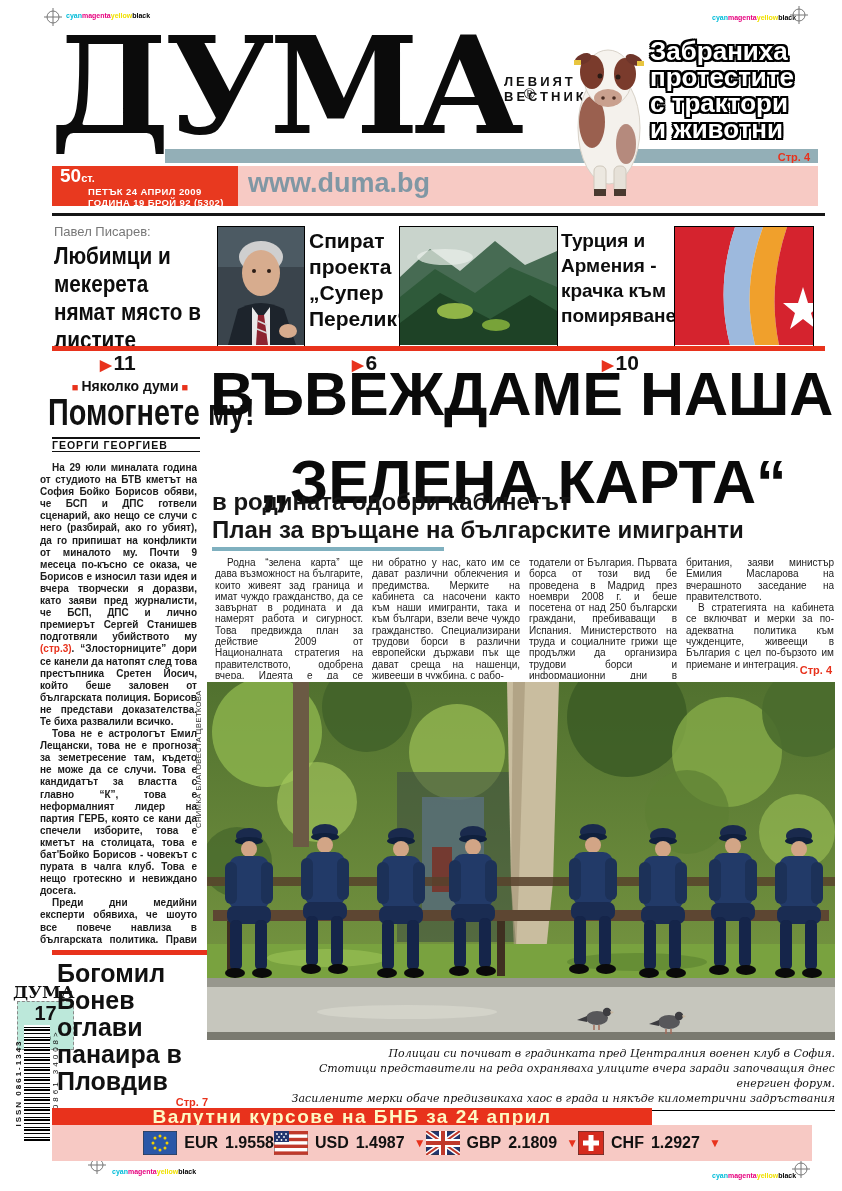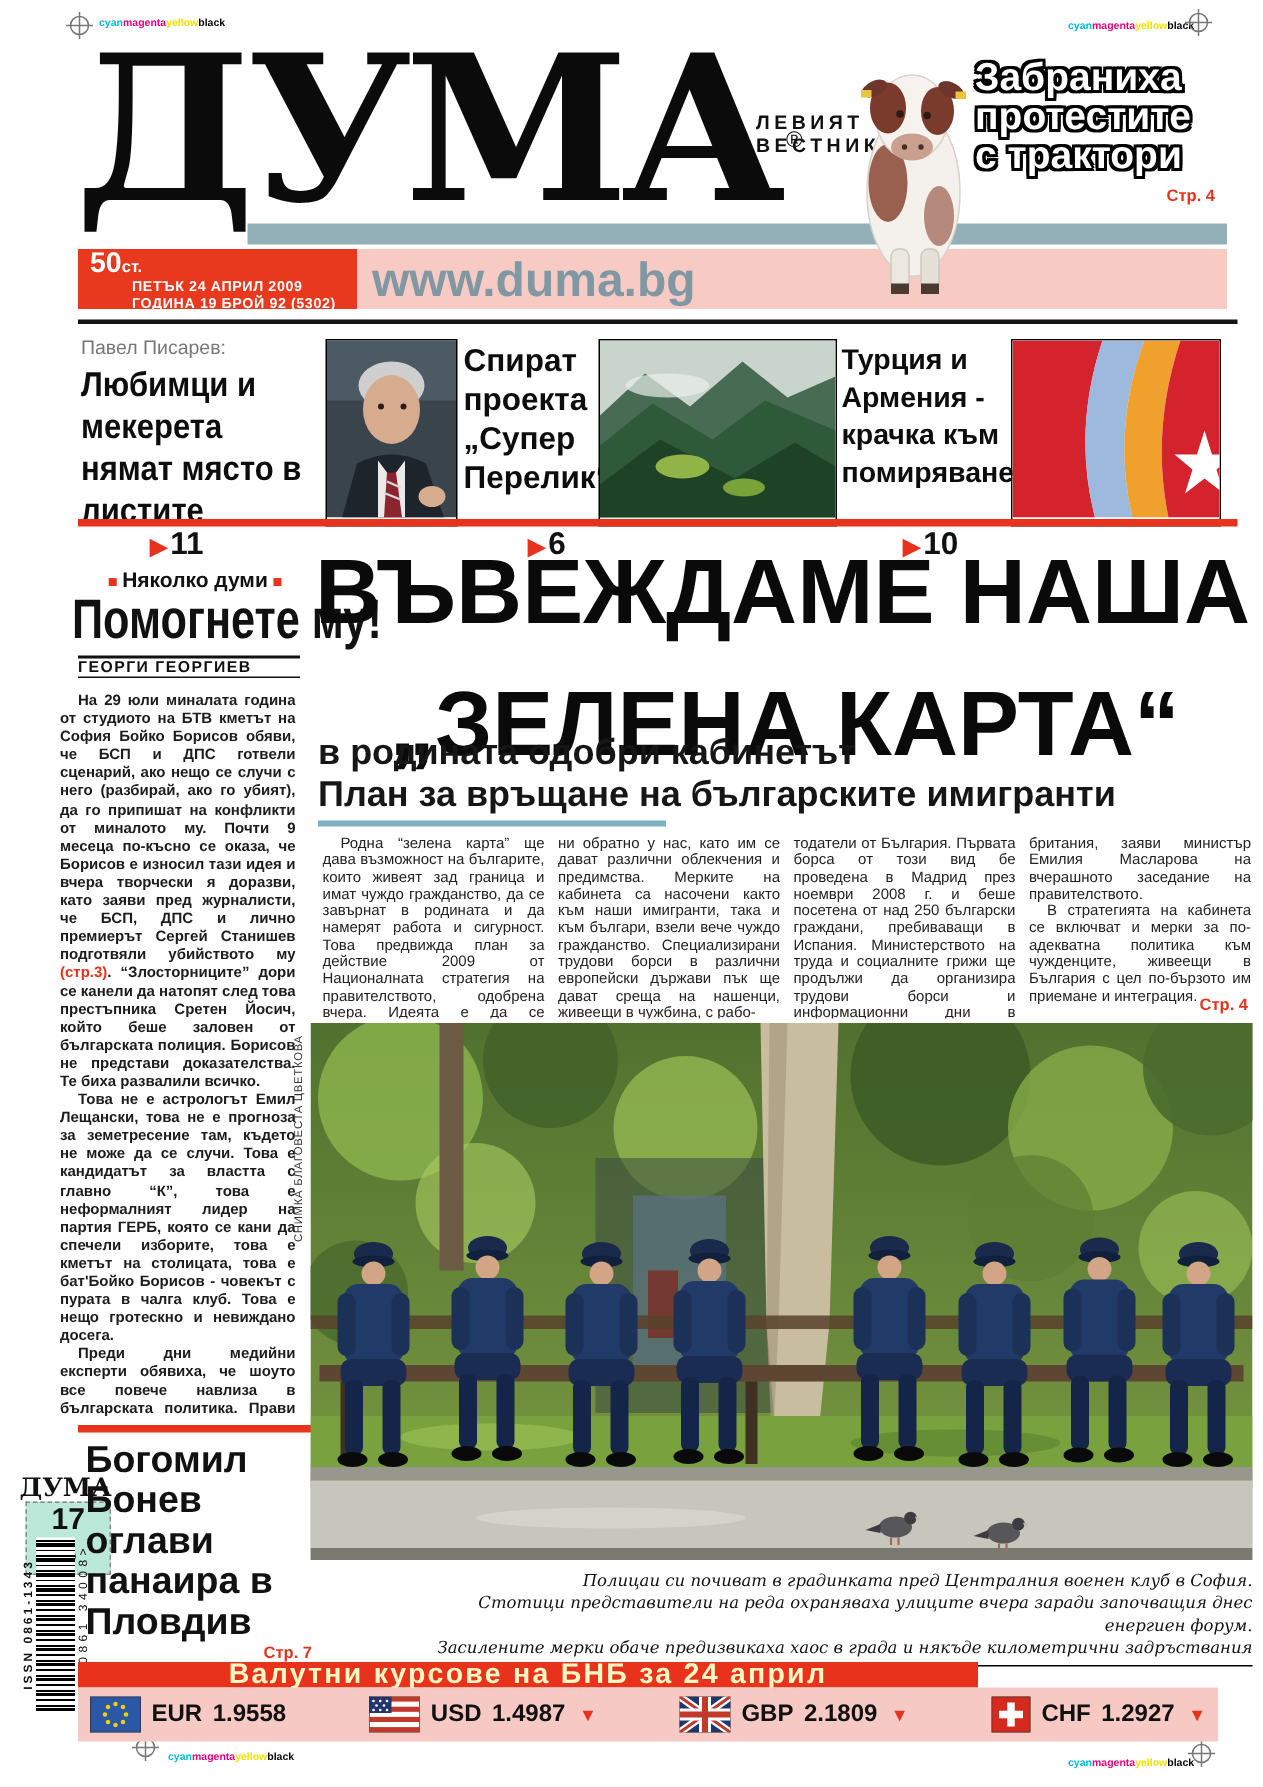--- a/index.html
+++ b/index.html
@@ -25,21 +25,21 @@
              text-shadow:-2px -2px 0 #000,2px -2px 0 #000,-2px 2px 0 #000,2px 2px 0 #000,
                          0 -2px 0 #000,0 2px 0 #000,-2px 0 0 #000,2px 0 0 #000;}
   .pageref{color:#e8321c;font-weight:bold;font-size:11px;}
   .topteaser .pageref{display:block;text-align:right;text-shadow:none;margin-top:2px;padding-right:6px;}
   .redbox{left:52px;top:166px;width:186px;height:40px;background:#e8391f;color:#fff;
           padding:2px 0 0 8px;box-sizing:border-box;z-index:2;}
   .price{font-size:19px;font-weight:bold;line-height:15px;}
   .price .unit{font-size:11px;}
   .redbox .line{font-size:9.5px;font-weight:bold;line-height:11px;letter-spacing:0.4px;padding-left:28px;}
   .pinkstrip{left:238px;top:166px;width:580px;height:40px;background:#f7cac4;z-index:0;}
-  .website{left:248px;top:168px;font-size:32px;font-weight:bold;color:#8097a4;z-index:2;text-align:center;}
+  .website{left:248px;top:168px;font-size:27px;font-weight:bold;color:#8097a4;z-index:2;text-align:center;}
   .blackrule{left:52px;top:213px;width:773px;height:3px;background:#151515;}
   
   .tkick{left:54px;top:224px;font-size:13px;color:#777;}
   .ttitle{font-weight:bold;color:#0d0d0d;transform-origin:left top;}
   .t1{left:54px;top:242px;width:172px;font-size:23px;line-height:28px;transform:scaleX(0.9);}
   .t2{left:309px;top:228px;width:92px;font-size:21px;line-height:26px;}
   .t3{left:561px;top:228px;width:112px;font-size:19px;line-height:25px;}
   .tphoto{border:1px solid #000;}
   .redrule{background:#e8321c;}
   
@@ -82,21 +82,21 @@
   .photocredit{left:194px;top:688px;height:140px;font-size:7.5px;color:#333;letter-spacing:0.5px;
                writing-mode:vertical-rl;transform:rotate(180deg);}
   .photo{left:207px;top:682px;width:628px;height:358px;}
   .caption{left:285px;top:1046px;width:550px;text-align:right;font-family:"DejaVu Serif",serif;
            font-style:italic;font-size:11px;line-height:15px;border-bottom:1px solid #000;
            padding-bottom:4px;color:#111;}
   
   .curbar{left:52px;top:1108px;width:600px;height:17px;background:#e8321c;color:#fef9c3;
           text-align:center;font-size:19px;font-weight:bold;letter-spacing:1.5px;line-height:17px;}
   .currow{left:52px;top:1125px;width:760px;height:36px;background:#f7c9c4;display:flex;
-          align-items:center;justify-content:space-between;padding:0 8px;box-sizing:border-box;}
+          align-items:center;justify-content:center;padding:0 8px;box-sizing:border-box;}
   .curitem{display:flex;align-items:center;gap:7px;font-size:16px;font-weight:bold;color:#111;}
   .curflag{display:inline-block;line-height:0;}
   .curarrow{color:#e8321c;font-size:12px;margin-left:2px;}
 </style>
 </head>
 <body>
 
 <div class="page">
 
   <div class="abs cropmark" style="left:44px;top:8px;">
@@ -170,20 +170,21 @@
       <circle cx="58" cy="72" r="1.8" fill="#4a2c22"></circle>
       <circle cx="44" cy="50" r="2.5" fill="#2a1a14"></circle>
       <circle cx="62" cy="51" r="2.5" fill="#2a1a14"></circle>
     </svg>
   </div>
 
   <div class="abs topteaser">
     <div>Забраниха</div>
     <div>протестите</div>
     <div>с трактори</div>
+    <div>и животни</div>
     <span class="pageref">Стр. 4</span>
   </div>
 
   <div class="abs pinkstrip"></div>
   <div class="abs website">www.duma.bg</div>
   <div class="abs redbox">
     <div class="price"><span>50</span><span class="unit">ст.</span></div>
     <div class="line">ПЕТЪК 24 АПРИЛ 2009</div>
     <div class="line">ГОДИНА 19 БРОЙ 92 (5302)</div>
   </div>

